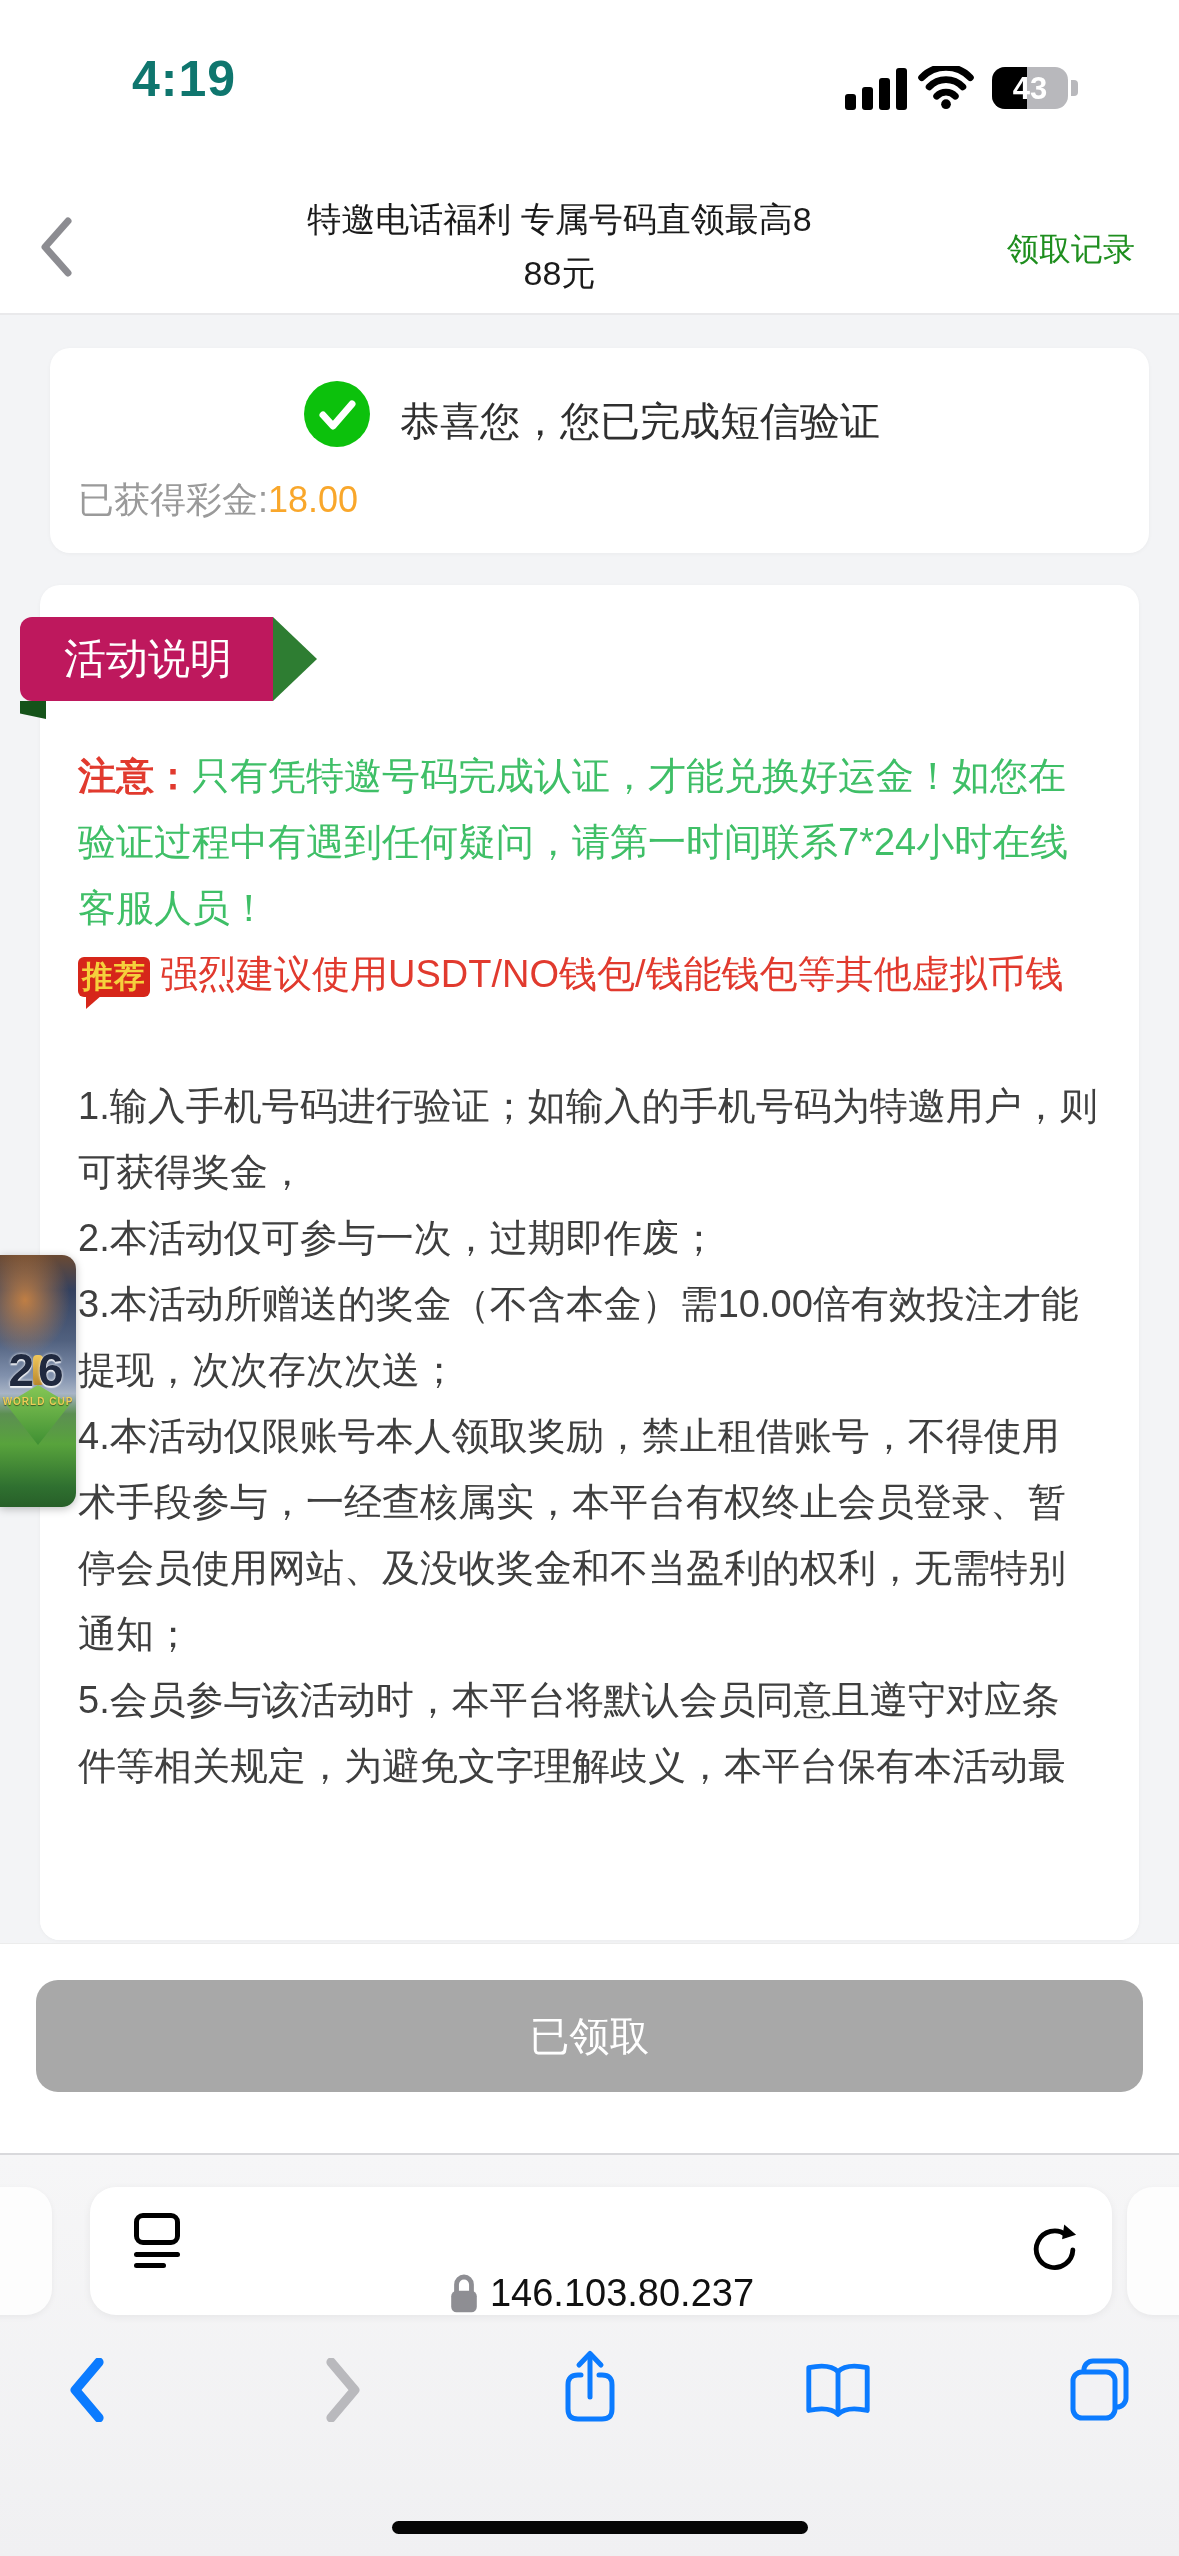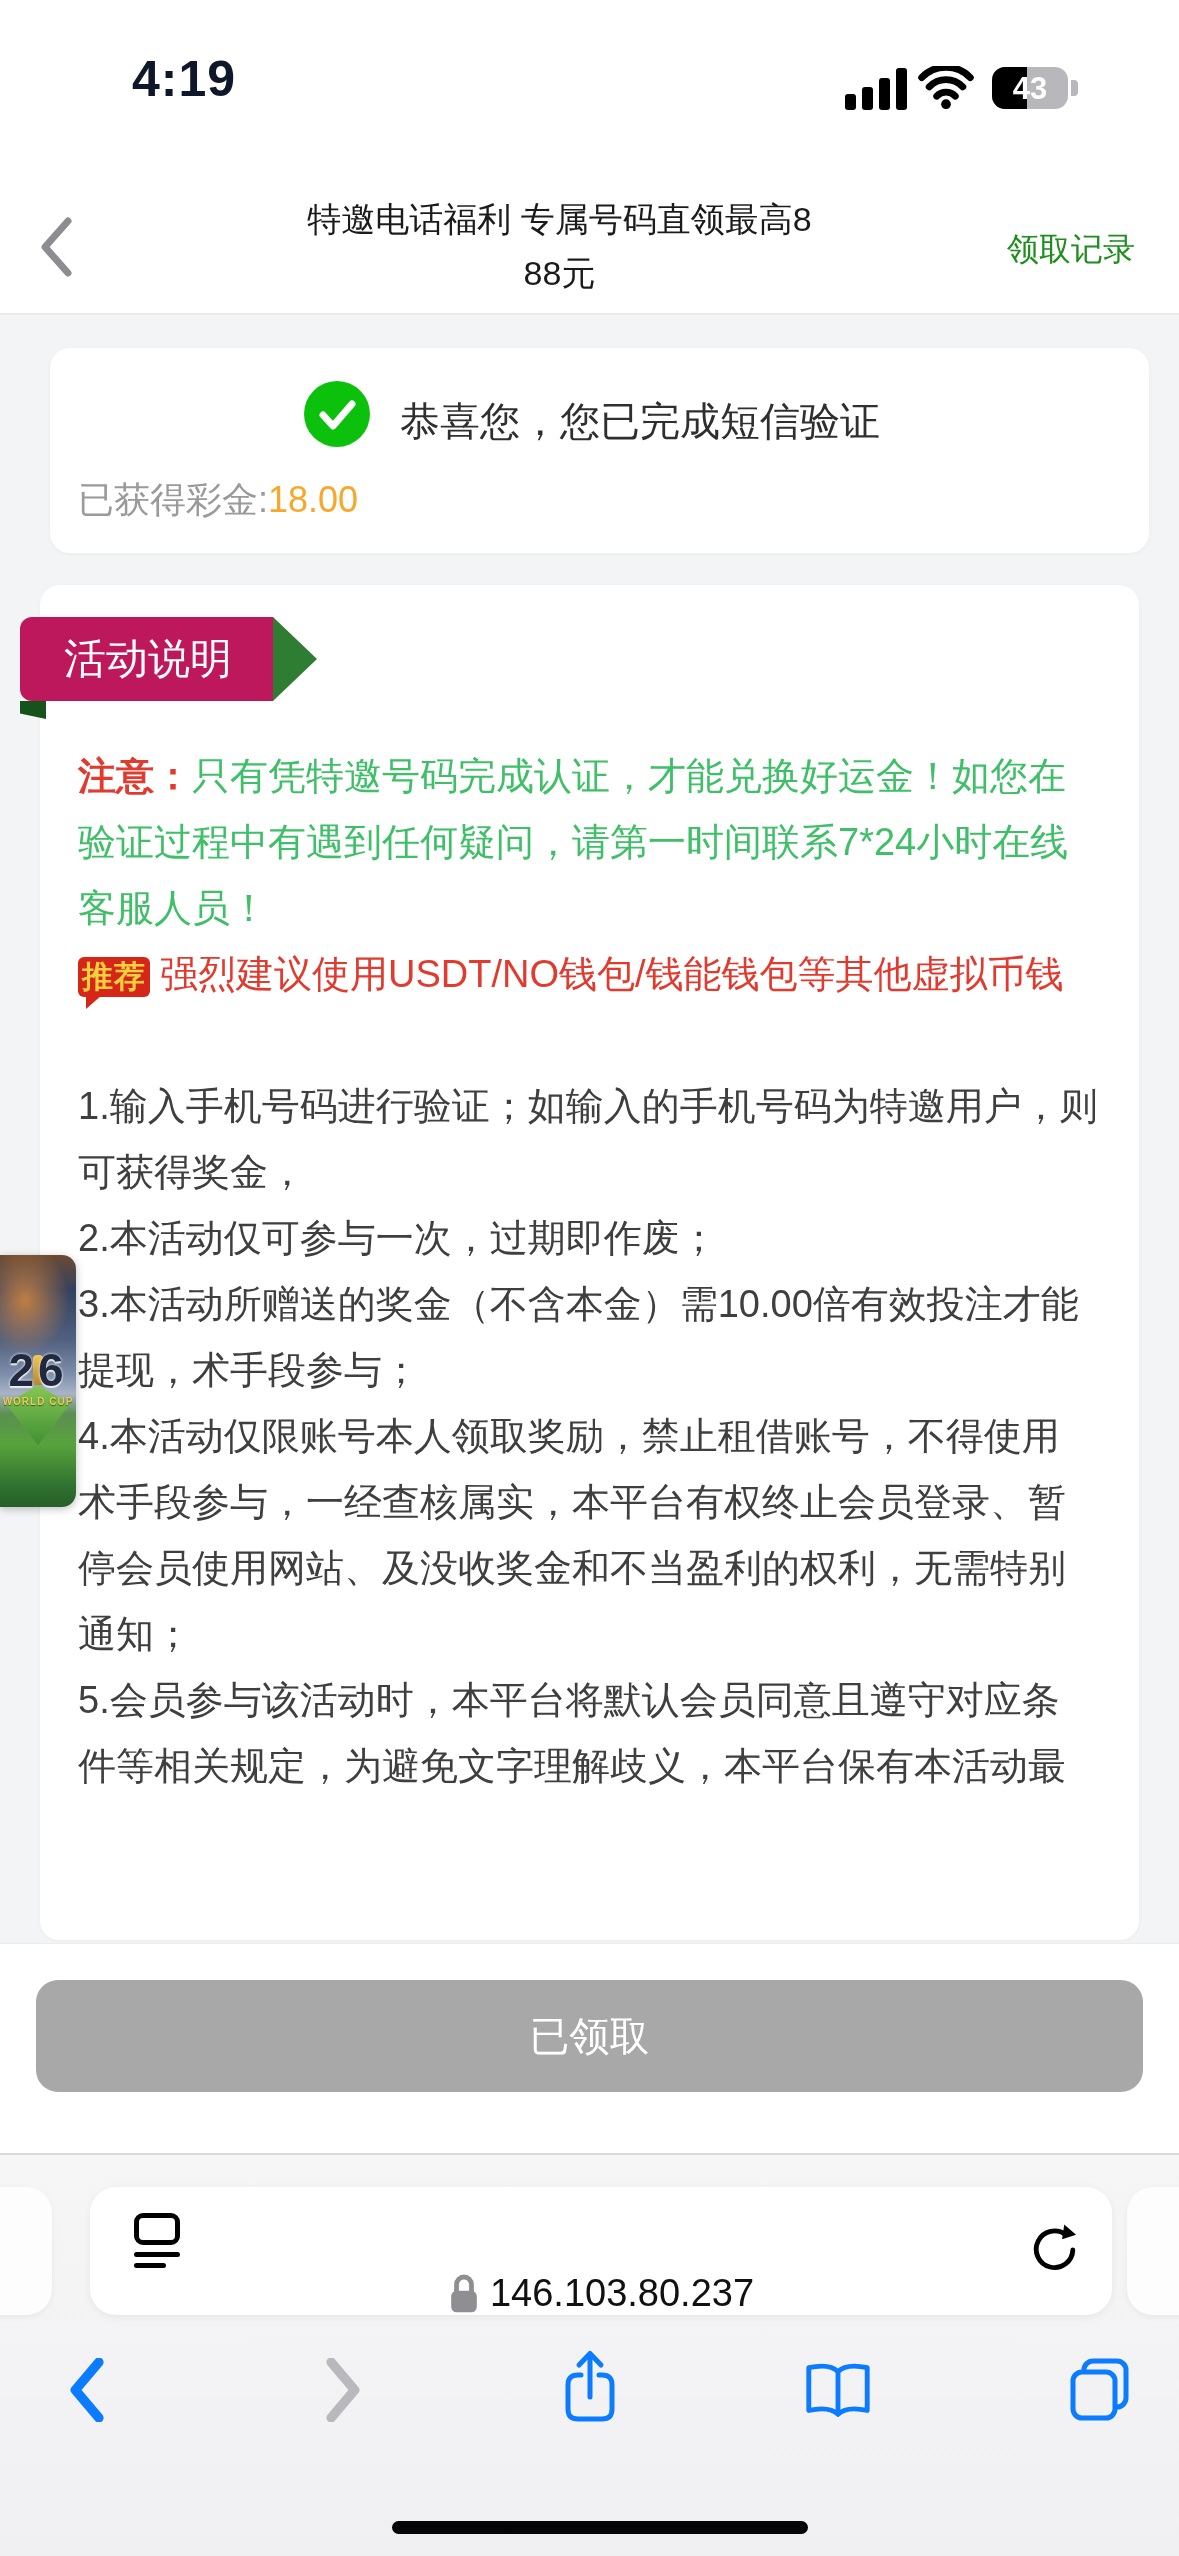--- a/index.html
+++ b/index.html
@@ -4,21 +4,21 @@
 <style>
   html,body{margin:0;padding:0;background:#222;}
   .screen{
     position:relative;width:1179px;height:2556px;margin:0 auto;
     background:#f3f4f6;overflow:hidden;
     font-family:"Liberation Sans","DejaVu Sans",sans-serif;
     -webkit-font-smoothing:antialiased;
   }
   
   .top-white{position:absolute;left:0;top:0;width:1179px;height:313px;background:#fff;border-bottom:2px solid #e9e9eb;}
-  .time{position:absolute;left:132px;top:50px;font-size:50px;font-weight:700;color:#0f172a;letter-spacing:1px;}
+  .time{position:absolute;left:132px;top:50px;font-size:50px;font-weight:700;color:#0f766e;letter-spacing:1px;}
   .signal-svg{position:absolute;left:845px;top:66px;}
   .wifi-svg{position:absolute;left:918px;top:66px;}
   .battery{position:absolute;left:992px;top:67px;width:76px;height:42px;background:#b8b8bc;border-radius:13px;}
   .battery-fill{position:absolute;left:0;top:0;width:46%;height:100%;background:#000;border-radius:13px 0 0 13px;}
   .battery-nub{position:absolute;right:-10px;top:13px;width:7px;height:16px;background:#b8b8bc;border-radius:0 4px 4px 0;}
   .battery-num{position:absolute;left:0;right:0;top:4px;text-align:center;font-size:31px;font-weight:700;color:#fff;}
   .back-btn{position:absolute;left:38px;top:216px;width:36px;height:62px;cursor:pointer;}
   .nav-title{position:absolute;left:140px;right:200px;top:192px;text-align:center;font-size:34px;line-height:54px;font-weight:500;color:#1b1b1b;}
   .record-link{position:absolute;right:44px;top:228px;font-size:32px;color:#1e8e1e;cursor:pointer;}
   
@@ -129,21 +129,21 @@
       <div class="ln"><span class="t-red-b">注意：</span><span class="t-green">只有凭特邀号码完成认证，才能兑换好运金！如您在</span></div>
       <div class="ln t-green">验证过程中有遇到任何疑问，请第一时间联系7*24小时在线</div>
       <div class="ln t-green">客服人员！</div>
       <div class="ln"><span class="rec-badge">推荐</span><span class="t-red">强烈建议使用USDT/NO钱包/钱能钱包等其他虚拟币钱</span></div>
       <div class="sp"></div>
       <div>
           <div class="ln">1.输入手机号码进行验证；如输入的手机号码为特邀用户，则</div>
           <div class="ln">可获得奖金，</div>
           <div class="ln">2.本活动仅可参与一次，过期即作废；</div>
           <div class="ln">3.本活动所赠送的奖金（不含本金）需10.00倍有效投注才能</div>
-          <div class="ln">提现，术手段参与；</div>
+          <div class="ln">提现，次次存次次送；</div>
           <div class="ln">4.本活动仅限账号本人领取奖励，禁止租借账号，不得使用</div>
           <div class="ln">术手段参与，一经查核属实，本平台有权终止会员登录、暂</div>
           <div class="ln">停会员使用网站、及没收奖金和不当盈利的权利，无需特别</div>
           <div class="ln">通知；</div>
           <div class="ln">5.会员参与该活动时，本平台将默认会员同意且遵守对应条</div>
           <div class="ln">件等相关规定，为避免文字理解歧义，本平台保有本活动最</div>
         </div>
     </div>
     <div class="card-fade"></div>
   </div>

